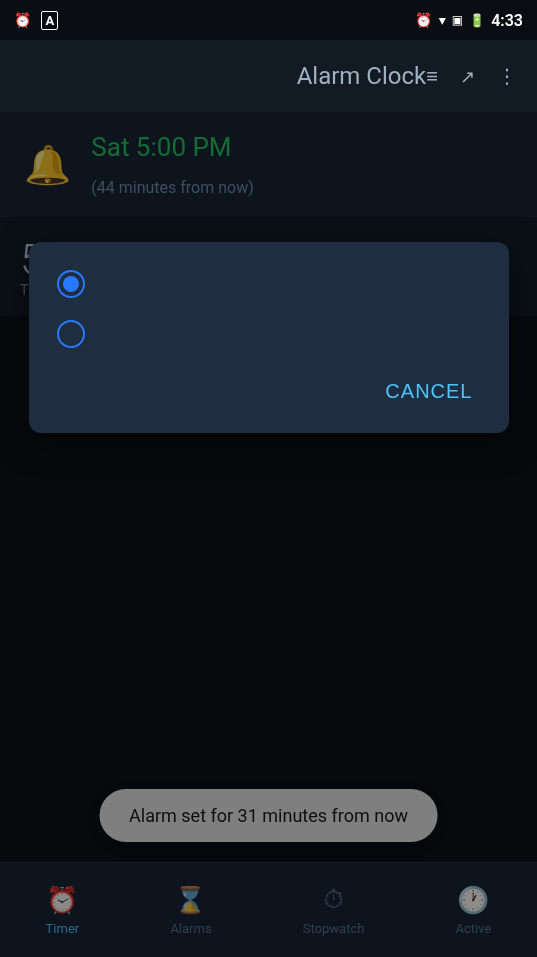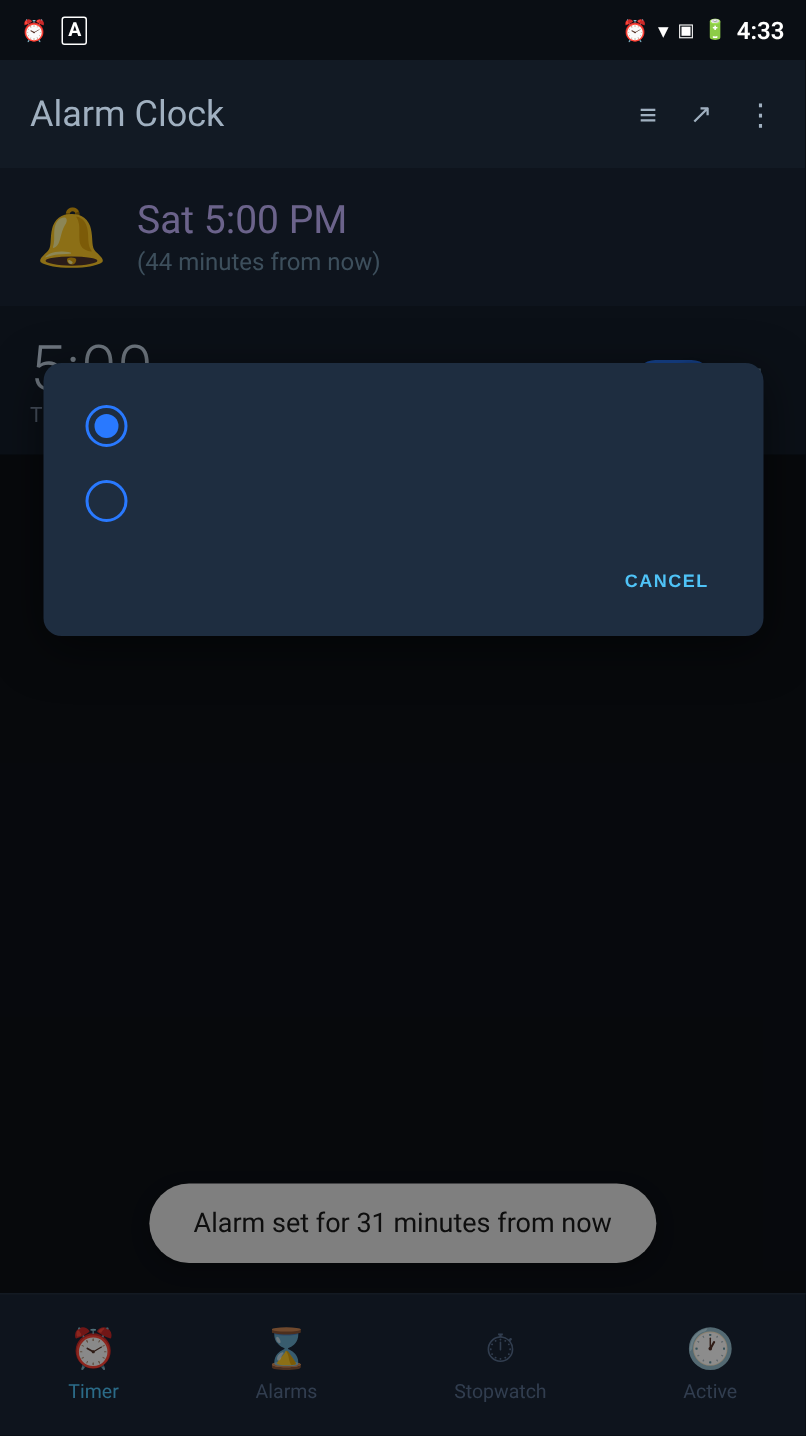--- a/index.html
+++ b/index.html
@@ -46,21 +46,21 @@
       color: #fff;
     }
 
     
     .app-header {
       width: 100%;
       height: 72px;
       background: #121a24;
       display: flex;
       align-items: center;
-      justify-content: space-between;
+      justify-content: flex-end;
       padding: 0 20px;
     }
     .app-title {
       font-size: 24px;
       color: #a0b0c0;
       font-weight: 400;
     }
     .header-icons {
       display: flex;
       align-items: center;
@@ -81,27 +81,27 @@
       align-items: center;
       gap: 20px;
     }
     .notif-bell {
       font-size: 38px;
       color: #7090b0;
     }
     .notif-text-block {}
     .notif-time {
       font-size: 26px;
-      color: #c4b5fd;
+      color: #22c55e;
       font-weight: 400;
     }
     .notif-sub {
       font-size: 16px;
       color: #7090a8;
-      margin-top: 3px;
+      margin-top: 16px;
     }
 
     
     .alarm-row {
       background: #141e2a;
       padding: 18px 20px;
       display: flex;
       align-items: center;
       gap: 10px;
     }
@@ -204,22 +204,22 @@
     .radio-label {
       font-size: 18px;
       color: #d0dde8;
     }
     .dialog-actions {
       display: flex;
       justify-content: flex-end;
       margin-top: 10px;
     }
     .cancel-btn {
-      font-size: 12px;
-      font-weight: 700;
+      font-size: 20px;
+      font-weight: 400;
       color: #4fc3f7;
       letter-spacing: 1px;
       cursor: pointer;
       padding: 10px 8px;
       background: none;
       border: none;
     }
 
     
     .toast-bar {

